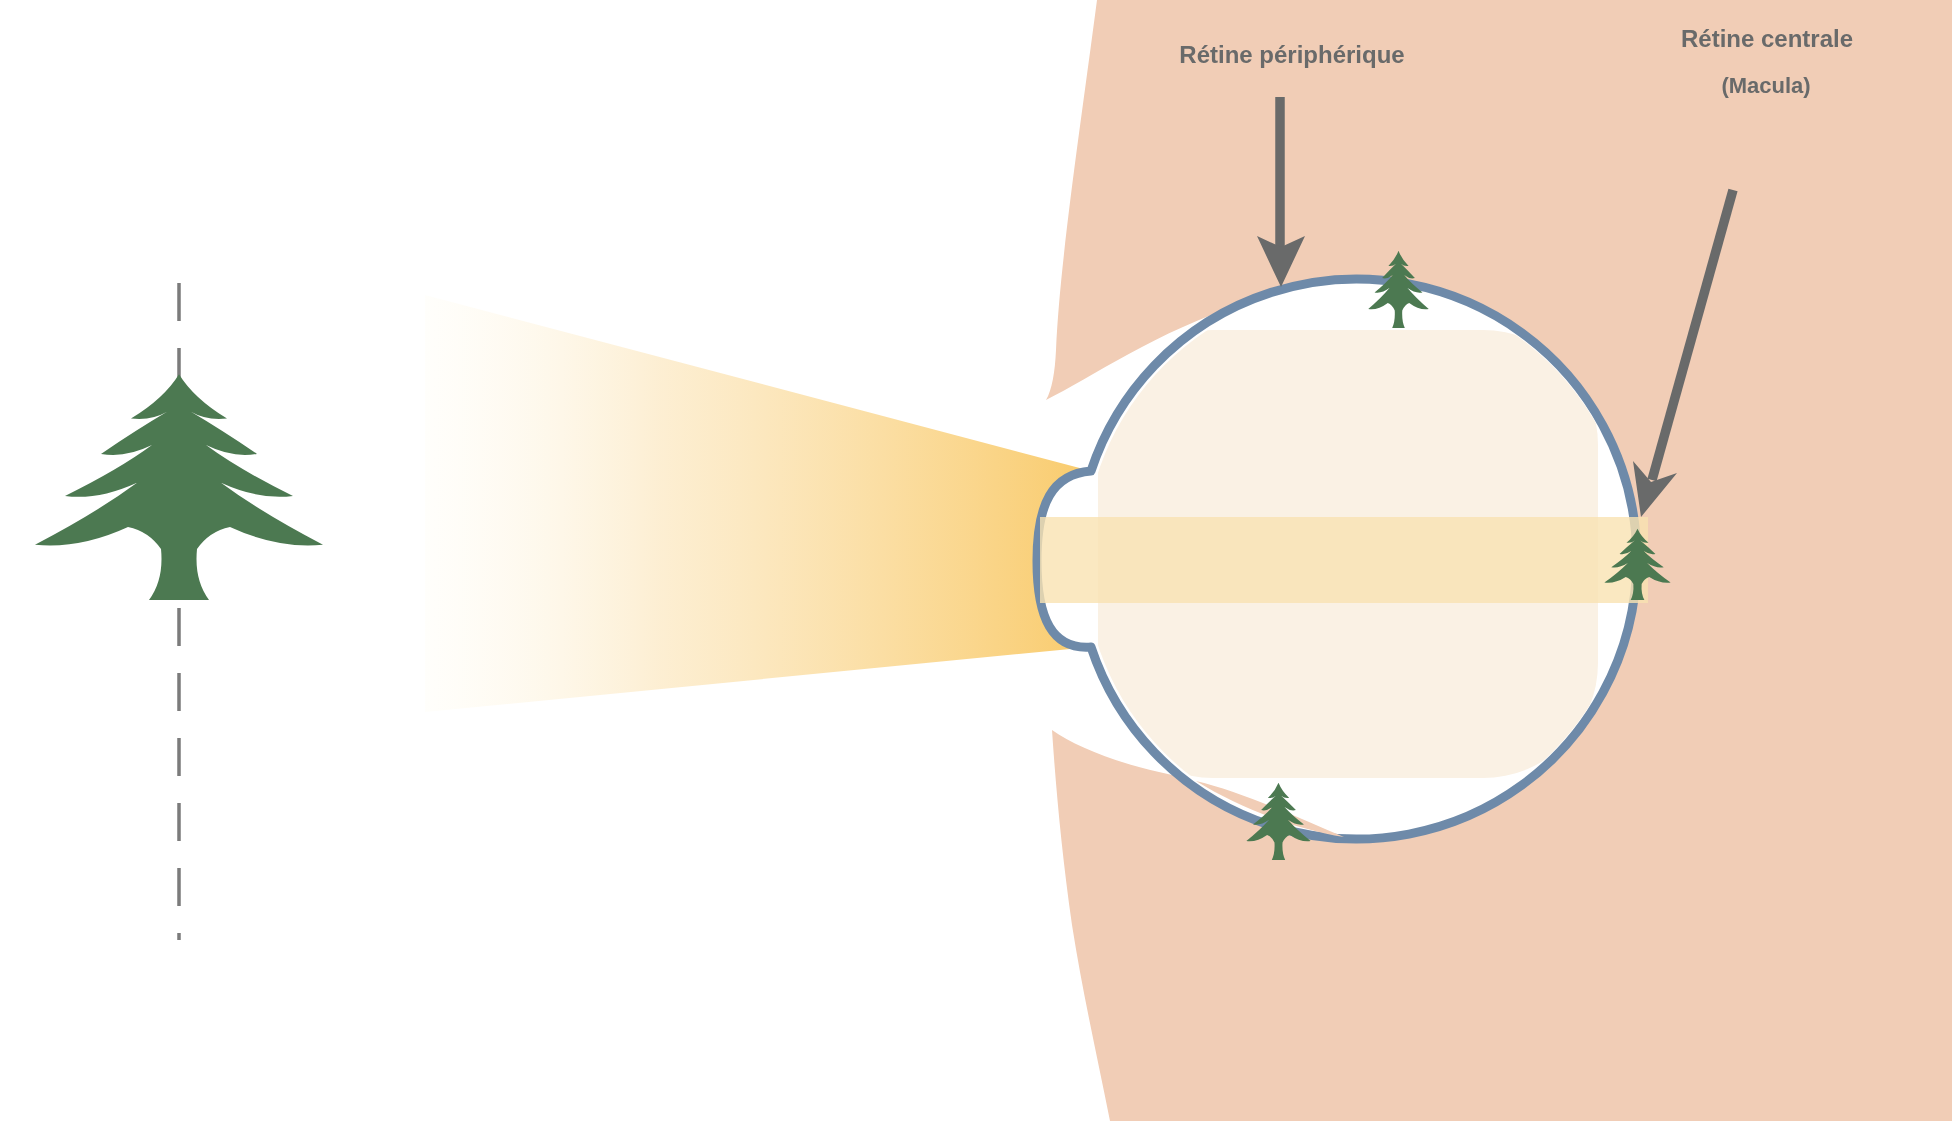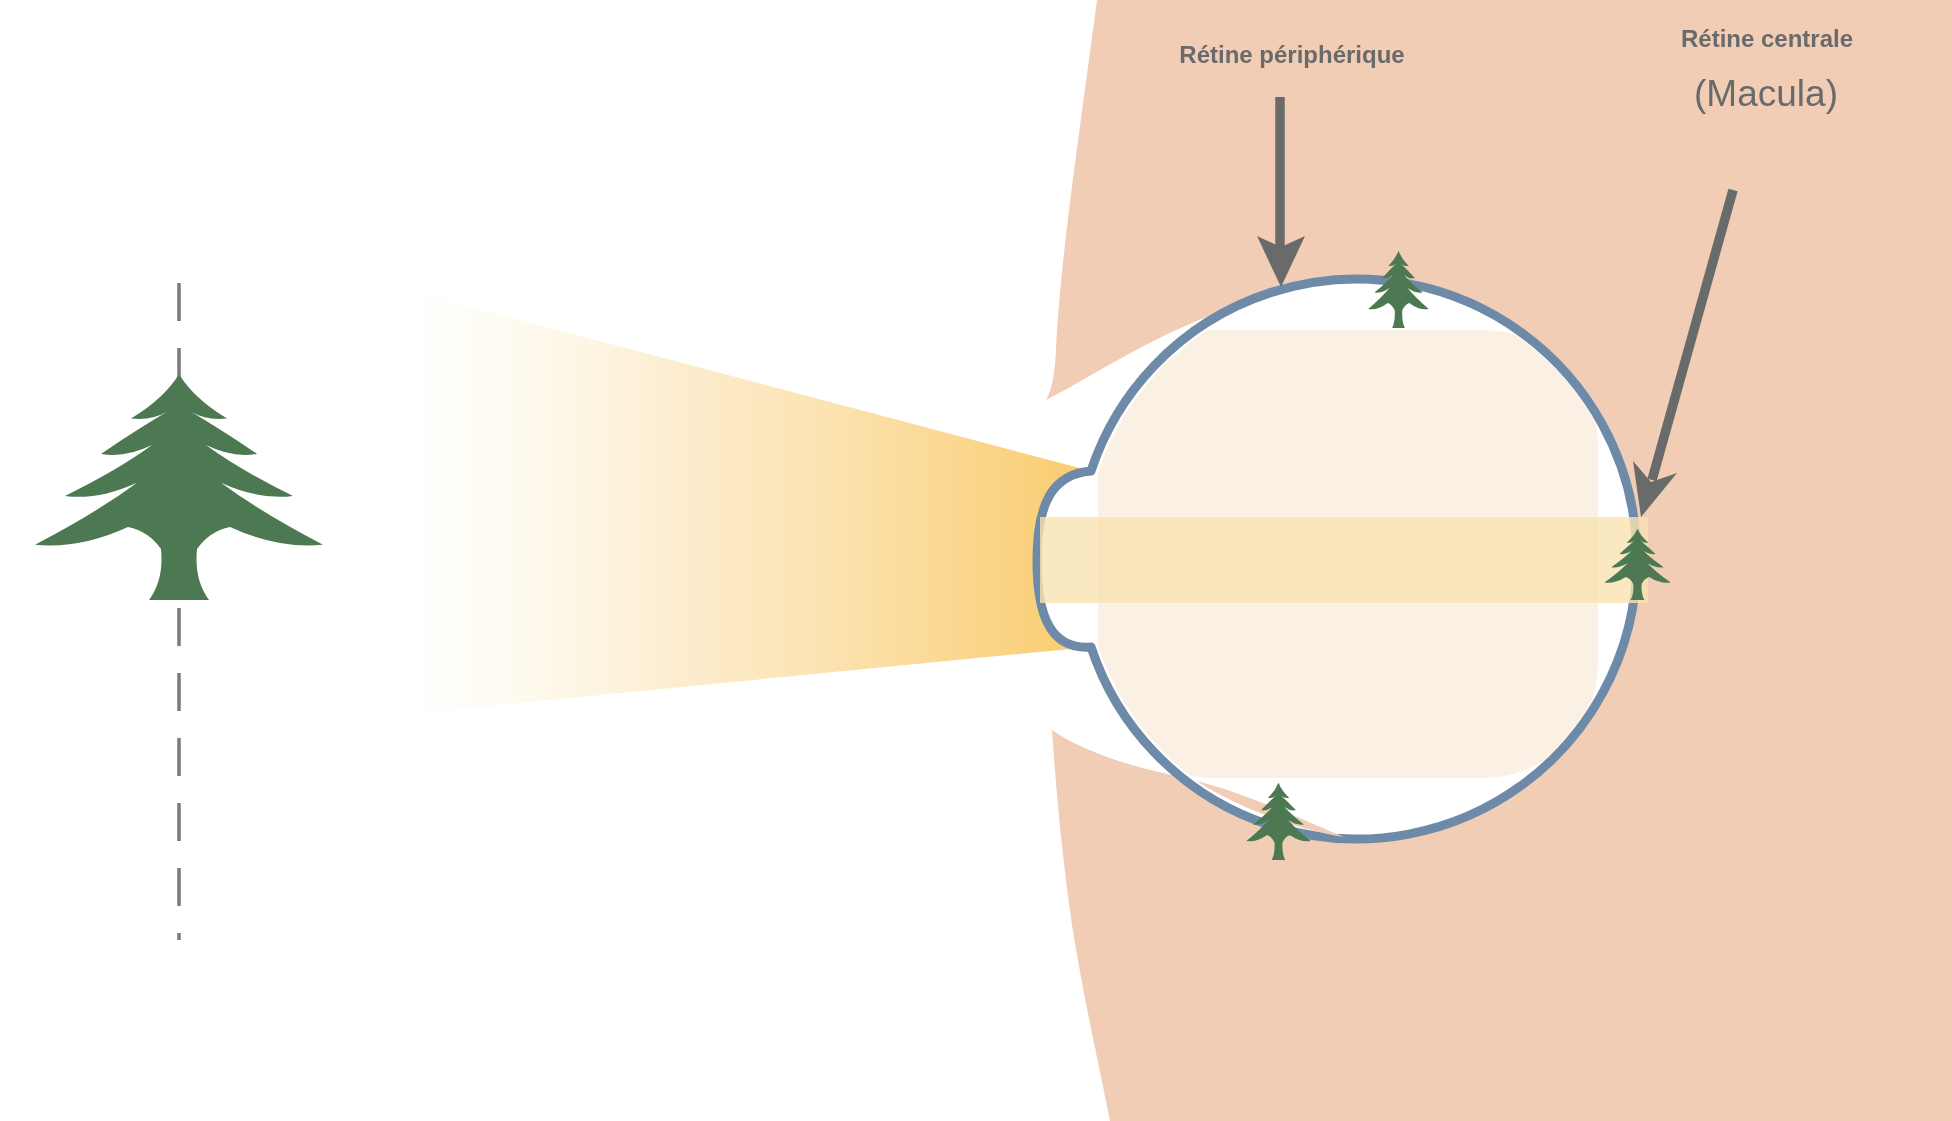--- a/index.html
+++ b/index.html
@@ -14,21 +14,21 @@
   .lbl{
     position:absolute;
     transform:translateX(-50%);
     color:var(--c-annotation-gray,#696a6a);
     white-space:nowrap;
     line-height:1.1;
     text-align:center;
     user-select:none;
   }
   .lbl-bold{font-weight:bold;font-size:24px;text-align:right;}
-  .lbl-sub{font-weight:normal;font-size:37px;}
+  .lbl-sub{font-weight:bold;font-size:22px;}
   #label-peripheral{left:1292px;top:42px;}
   #label-central{left:1767px;top:26px;}
   #label-macula{left:1766px;top:74px;}
 </style>
 </head>
 <body>
 
 <div class="stage">
 
   <svg width="1952" height="1121" viewBox="0 0 1952 1121">

